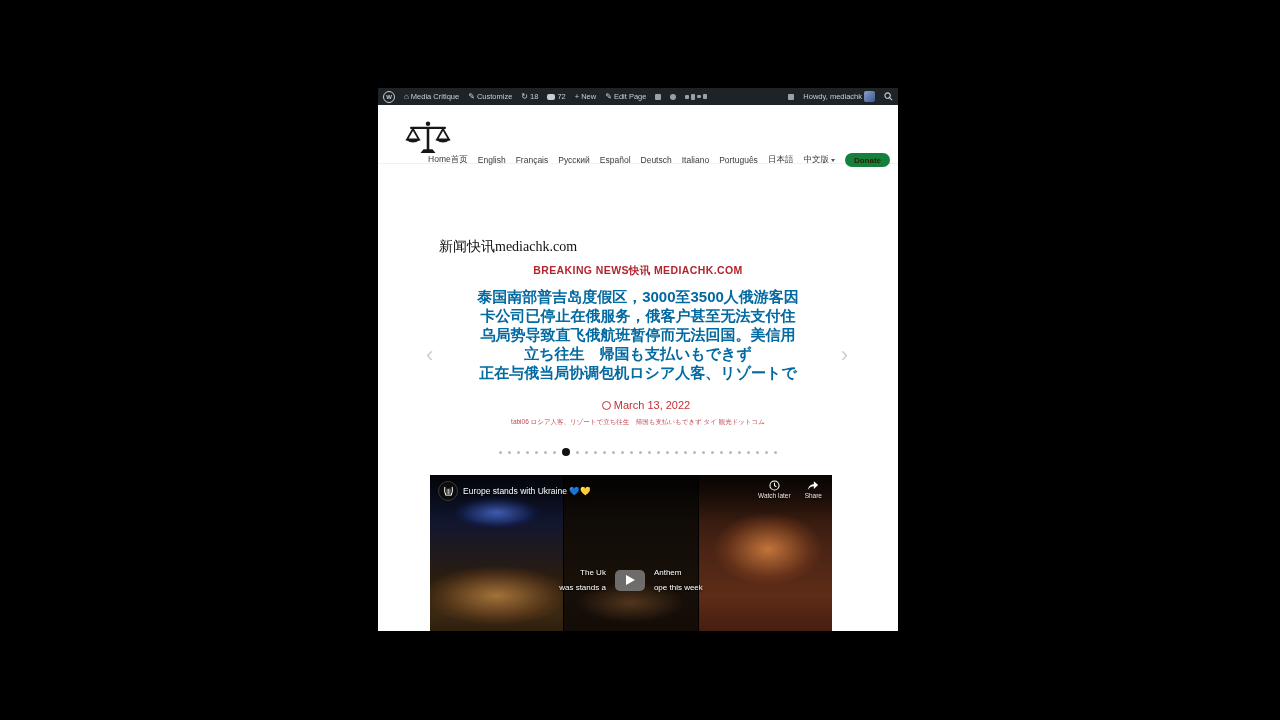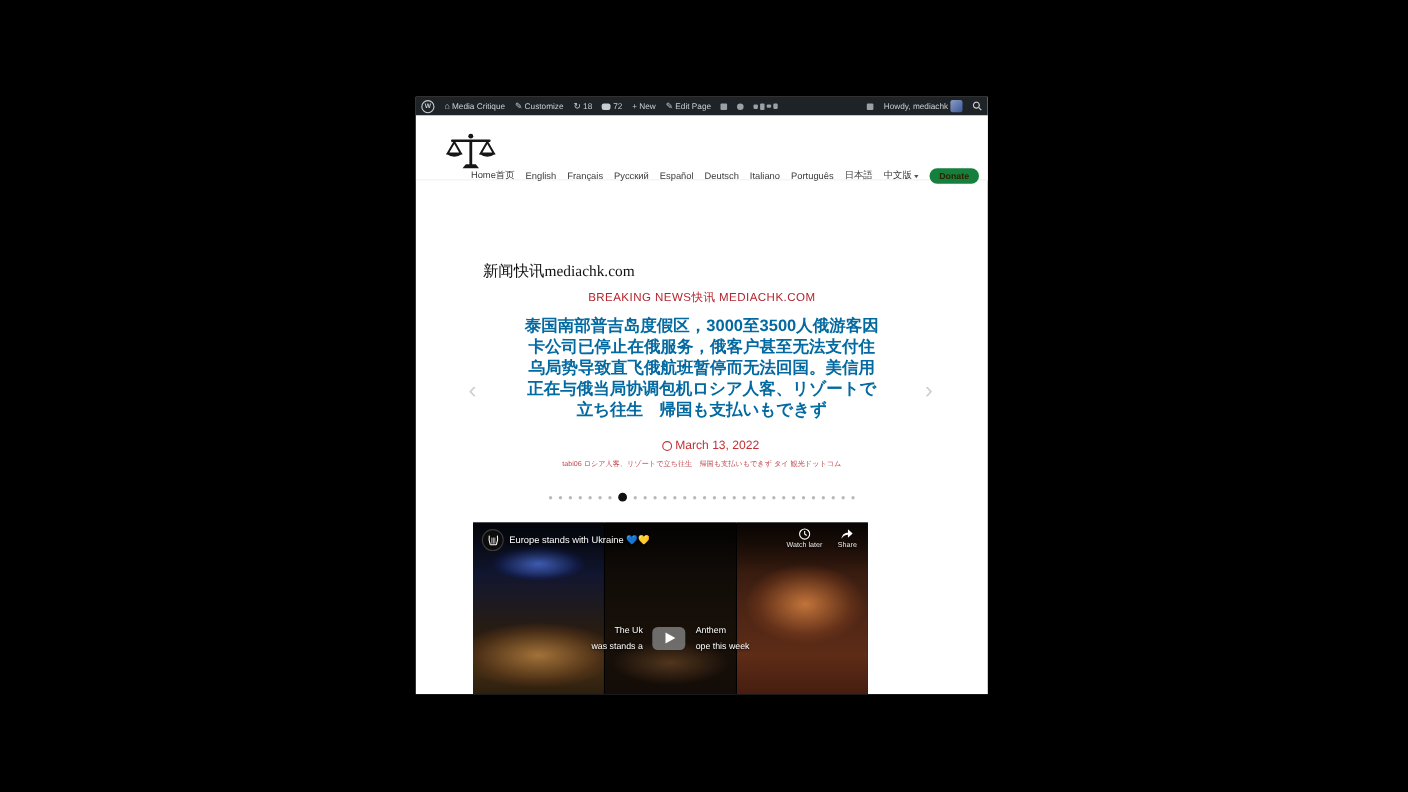--- a/index.html
+++ b/index.html
@@ -23,33 +23,33 @@
   .avatar-sq{width:11px;height:11px;background:linear-gradient(135deg,#8b9dc3,#3b5998);border-radius:2px;}
   
   .siteheader{position:absolute;left:0;top:17px;right:0;height:58px;background:#fff;border-bottom:1px solid #f1f1f1;padding-left:48px;}
   .logo{position:absolute;left:26px;top:13px;}
   .mainnav{position:absolute;right:8px;top:48px;display:flex;align-items:center;gap:10px;font-size:8.5px;color:#3a3a3a;}
   .nav-item{cursor:pointer;display:flex;align-items:center;gap:2px;}
   .caret{width:0;height:0;border-left:2.5px solid transparent;border-right:2.5px solid transparent;border-top:3px solid #555;display:inline-block;}
   .donate-btn{background:#15803d;color:#2e2200;font-weight:bold;font-size:8px;border-radius:8px;padding:2.5px 9px;cursor:pointer;}
   
   .article-title{position:absolute;left:45px;top:134px;font-family:"Liberation Serif", serif;font-size:14px;color:#111;}
-  .kicker{position:absolute;left:0;right:0;top:176px;text-align:center;color:#b3252e;font-size:10.5px;font-weight:normal;letter-spacing:.4px;}
+  .kicker{position:absolute;left:0;right:0;top:176px;text-align:center;color:#b3252e;font-size:10.5px;font-weight:bold;letter-spacing:.4px;}
   .bodytext{position:absolute;left:55px;right:55px;top:199px;text-align:center;font-size:15px;font-weight:bold;line-height:19px;color:#0369a1;}
   .dateline{position:absolute;left:16px;right:0;top:311px;text-align:center;color:#c23034;font-size:11px;display:flex;justify-content:center;align-items:center;gap:3px;}
   .clock-dot{width:7px;height:7px;border:1px solid #c23034;border-radius:50%;display:inline-block;}
   .tagline{position:absolute;left:0;right:0;top:330px;text-align:center;color:#c0494f;font-size:6.5px;}
   .chev{position:absolute;top:256px;color:#cfcfcf;font-size:22px;line-height:22px;cursor:pointer;user-select:none;}
   .chev.left{left:48px;}
   .chev.right{right:50px;}
   .dots{position:absolute;left:0;right:0;top:360px;display:flex;justify-content:center;align-items:center;gap:6px;}
   .dot{width:3px;height:3px;border-radius:50%;background:#b9b9b9;cursor:pointer;}
   .dot.active{width:8px;height:8px;background:#111;}
   
-  .video{position:absolute;left:52px;top:387px;width:359px;height:232px;background:#000;overflow:hidden;cursor:pointer;}
+  .video{position:absolute;left:52px;top:387px;width:402px;height:232px;background:#000;overflow:hidden;cursor:pointer;}
   .panels{position:absolute;inset:0;display:flex;gap:1px;}
   .panel{flex:1;height:100%;}
   .panel.p1{background:
       radial-gradient(ellipse 60px 22px at 50% 16%, rgba(80,120,230,.85), rgba(25,45,130,.3) 60%, transparent 72%),
       radial-gradient(ellipse 95px 38px at 50% 52%, rgba(200,140,70,.75), rgba(120,70,30,.35) 60%, transparent 78%),
       linear-gradient(#0b1020 0%, #111630 20%, #2a1d10 44%, #3a2812 60%, #120c07 82%, #0a0705 100%);}
   .panel.p2{background:
       radial-gradient(ellipse 75px 28px at 50% 55%, rgba(130,85,45,.55), transparent 72%),
       linear-gradient(#0b0806 0%, #181009 45%, #120b07 70%, #070504 100%);}
   .panel.p3{background:
@@ -158,22 +158,22 @@
           <span class="donate-btn">Donate</span>
       </nav>
     </div>
 
     <h1 class="article-title" style="margin:16px;font-weight:normal;">新闻快讯mediachk.com</h1>
     <div class="kicker">BREAKING NEWS快讯 MEDIACHK.COM</div>
     <div class="bodytext">
         <div>泰国南部普吉岛度假区，3000至3500人俄游客因</div>
         <div>卡公司已停止在俄服务，俄客户甚至无法支付住</div>
         <div>乌局势导致直飞俄航班暂停而无法回国。美信用</div>
+        <div>立ち往生　帰国も支払いもできず</div>
         <div>正在与俄当局协调包机ロシア人客、リゾートで</div>
-        <div>立ち往生　帰国も支払いもできず</div>
       </div>
     <div class="dateline">
       <span class="clock-dot"></span>
       <span>March 13, 2022</span>
     </div>
     <div class="tagline">tabi06 ロシア人客、リゾートで立ち往生　帰国も支払いもできず タイ 観光ドットコム</div>
 
     <div class="chev left">‹</div>
     <div class="chev right">›</div>
     <div class="dots">

